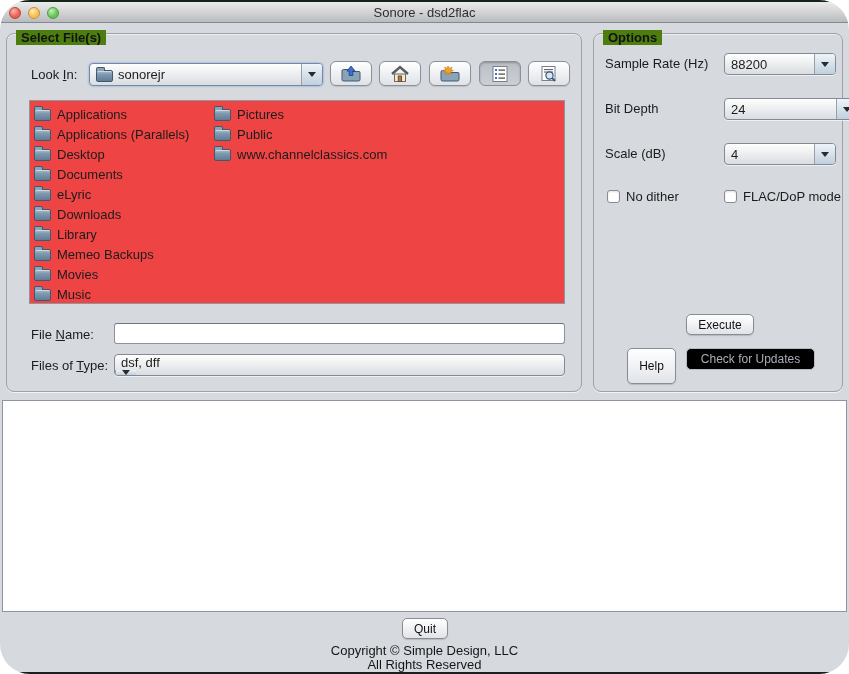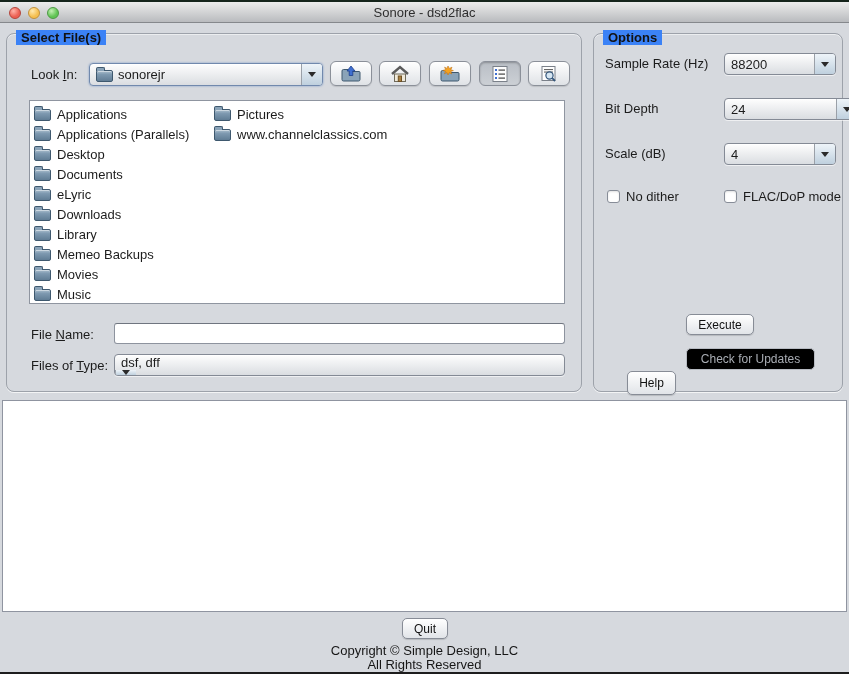--- a/index.html
+++ b/index.html
@@ -1,53 +1,53 @@
 <!DOCTYPE html>
 <html><head>
 <meta charset="utf-8">
 <style>
   * { margin:0; padding:0; box-sizing:border-box; }
   html,body { width:849px; height:674px; }
   body { font-family:"Liberation Sans", sans-serif; font-size:13px; color:#1c1c1c; }
-  .window { position:relative; width:849px; height:674px; background:#d6d9de; overflow:hidden; }
+  .window { position:relative; width:849px; height:674px; background:#d6d9de; overflow:hidden;border-radius:30px; }
 
   .top-strip { position:absolute; left:0; top:0; width:849px; height:2px; background:#15241b; }
   .bottom-strip { position:absolute; left:0; bottom:0; width:849px; height:2px; background:#1d1d1d; }
 
   .titlebar { position:absolute; left:0; top:2px; width:849px; height:21px;
     background:linear-gradient(#ececec,#b9bbbe); border-bottom:1px solid #85888c; }
   .title-text { position:absolute; left:0; right:0; top:3px; text-align:center; color:#2e2e2e; }
   .traffic { position:absolute; left:9px; top:5px; display:flex; gap:7px; }
   .light { width:12px; height:12px; border-radius:50%; display:inline-block; }
   .light.red   { background:radial-gradient(circle at 35% 30%, #ffb3a8, #ec5f52 60%); border:1px solid #b5443a; }
   .light.yellow{ background:radial-gradient(circle at 35% 30%, #ffe9b0, #f5bf4f 60%); border:1px solid #c2913a; }
   .light.green { background:radial-gradient(circle at 35% 30%, #c4f0b4, #61c454 60%); border:1px solid #4b9a42; }
 
   .group { position:absolute; border:1px solid #9da2aa; border-radius:8px;
     box-shadow: inset 0 1px 0 rgba(255,255,255,.55), 0 1px 0 rgba(255,255,255,.7); }
-  .group-title { position:absolute; top:-4px; left:9px; padding:0 5px; background:#3b82f6;
+  .group-title { position:absolute; top:-4px; left:9px; padding:0 5px; background:#4d7c0f;
     font-weight:bold; color:#121212; line-height:15px; }
   .g-select { left:6px; top:33px; width:576px; height:359px; }
   .g-options { left:593px; top:33px; width:250px; height:359px; }
 
   .lbl { position:absolute; color:#1c1c1c; line-height:16px; white-space:nowrap; }
   .mn { text-decoration:underline; }
 
   .combo { position:absolute; display:flex; align-items:stretch; border:1px solid #848a95;
     border-radius:4px; background:linear-gradient(#fefefe,#dadde1);
     box-shadow: inset 0 1px 0 #fff, 0 1px 0 rgba(255,255,255,.6); overflow:hidden; }
   .combo .ctxt { flex:1; display:flex; align-items:center; gap:5px; padding:0 6px; overflow:hidden; white-space:nowrap; }
   .combo .carr { width:21px; border-left:1px solid #9aa0a8; display:flex; align-items:center; justify-content:center;
     background:linear-gradient(#eef4f9,#bfd0de); }
   .tri { width:0; height:0; border-left:4px solid transparent; border-right:4px solid transparent; border-top:5px solid #2a2a2a; }
 
   .tfield { position:absolute; background:#fff; border:1px solid #8d939e; border-top-color:#6f757f; border-radius:3px;
     padding:2px 5px; }
 
-  .listbox { position:absolute; left:22px; top:66px; width:536px; height:204px; background:#ffffff;
+  .listbox { position:absolute; left:22px; top:66px; width:536px; height:204px; background:#ef4444;
     border:1px solid #8f95a0; overflow:hidden; }
   .fcol { position:absolute; top:3px; }
   .fcol.c1 { left:4px; }
   .fcol.c2 { left:184px; }
   .file-item { display:flex; align-items:center; height:20px; gap:6px; cursor:default; }
 
   .folder-ico { width:17px; height:12px; flex:0 0 17px; position:relative; margin-top:2px;
     background:linear-gradient(180deg,#aabecd 0%, #7e99b0 35%, #617d95 100%);
     border:1px solid #3e586e; border-radius:2px;
     box-shadow: inset 0 1px 0 rgba(255,255,255,.45); }
@@ -186,20 +186,24 @@
             <span>Music</span>
           </div>
       </div>
       <div class="fcol c2">
         <div class="file-item">
             <span class="folder-ico"></span>
             <span>Pictures</span>
           </div>
         <div class="file-item">
             <span class="folder-ico"></span>
+            <span>Public</span>
+          </div>
+        <div class="file-item">
+            <span class="folder-ico"></span>
             <span>www.channelclassics.com</span>
           </div>
       </div>
     </div>
 
     <span class="lbl" style="left:24px; top:293px;"><span>File </span><span class="mn">N</span><span>ame:</span></span>
     <div class="tfield" style="left:107px; top:289px; width:451px; height:21px;"></div>
 
     <span class="lbl" style="left:24px; top:324px;"><span>Files of </span><span class="mn">T</span><span>ype:</span></span>
     <div class="combo" style="left:107px; top:320px; width:451px; height:22px;flex-direction:column;">
@@ -244,21 +248,21 @@
           <span class="tri"></span>
         </span>
     </div>
 
     <span class="checkbox" style="left:13px; top:156px;"></span>
     <span class="lbl" style="left:32px; top:155px;">No dither</span>
     <span class="checkbox" style="left:130px; top:156px;"></span>
     <span class="lbl" style="left:149px; top:155px;">FLAC/DoP mode</span>
 
     <div class="aqua-btn" style="left:92px; top:280px; width:68px; height:21px;">Execute</div>
-    <div class="aqua-btn" style="left:33px; top:314px; width:49px; height:24px;margin-top:23px;">Help</div>
+    <div class="aqua-btn" style="left:33px; top:314px; width:49px; height:36px;">Help</div>
     <div class="aqua-btn disabled" style="left:92px; top:314px; width:129px; height:22px;">Check for Updates</div>
   </div>
 
   <div class="output"></div>
 
   <div class="aqua-btn" style="left:402px; top:618px; width:46px; height:21px;">Quit</div>
   <div class="footer-text" style="top:643px;">Copyright © Simple Design, LLC</div>
   <div class="footer-text" style="top:657px;">All Rights Reserved</div>
 
   <div class="bottom-strip"></div>

